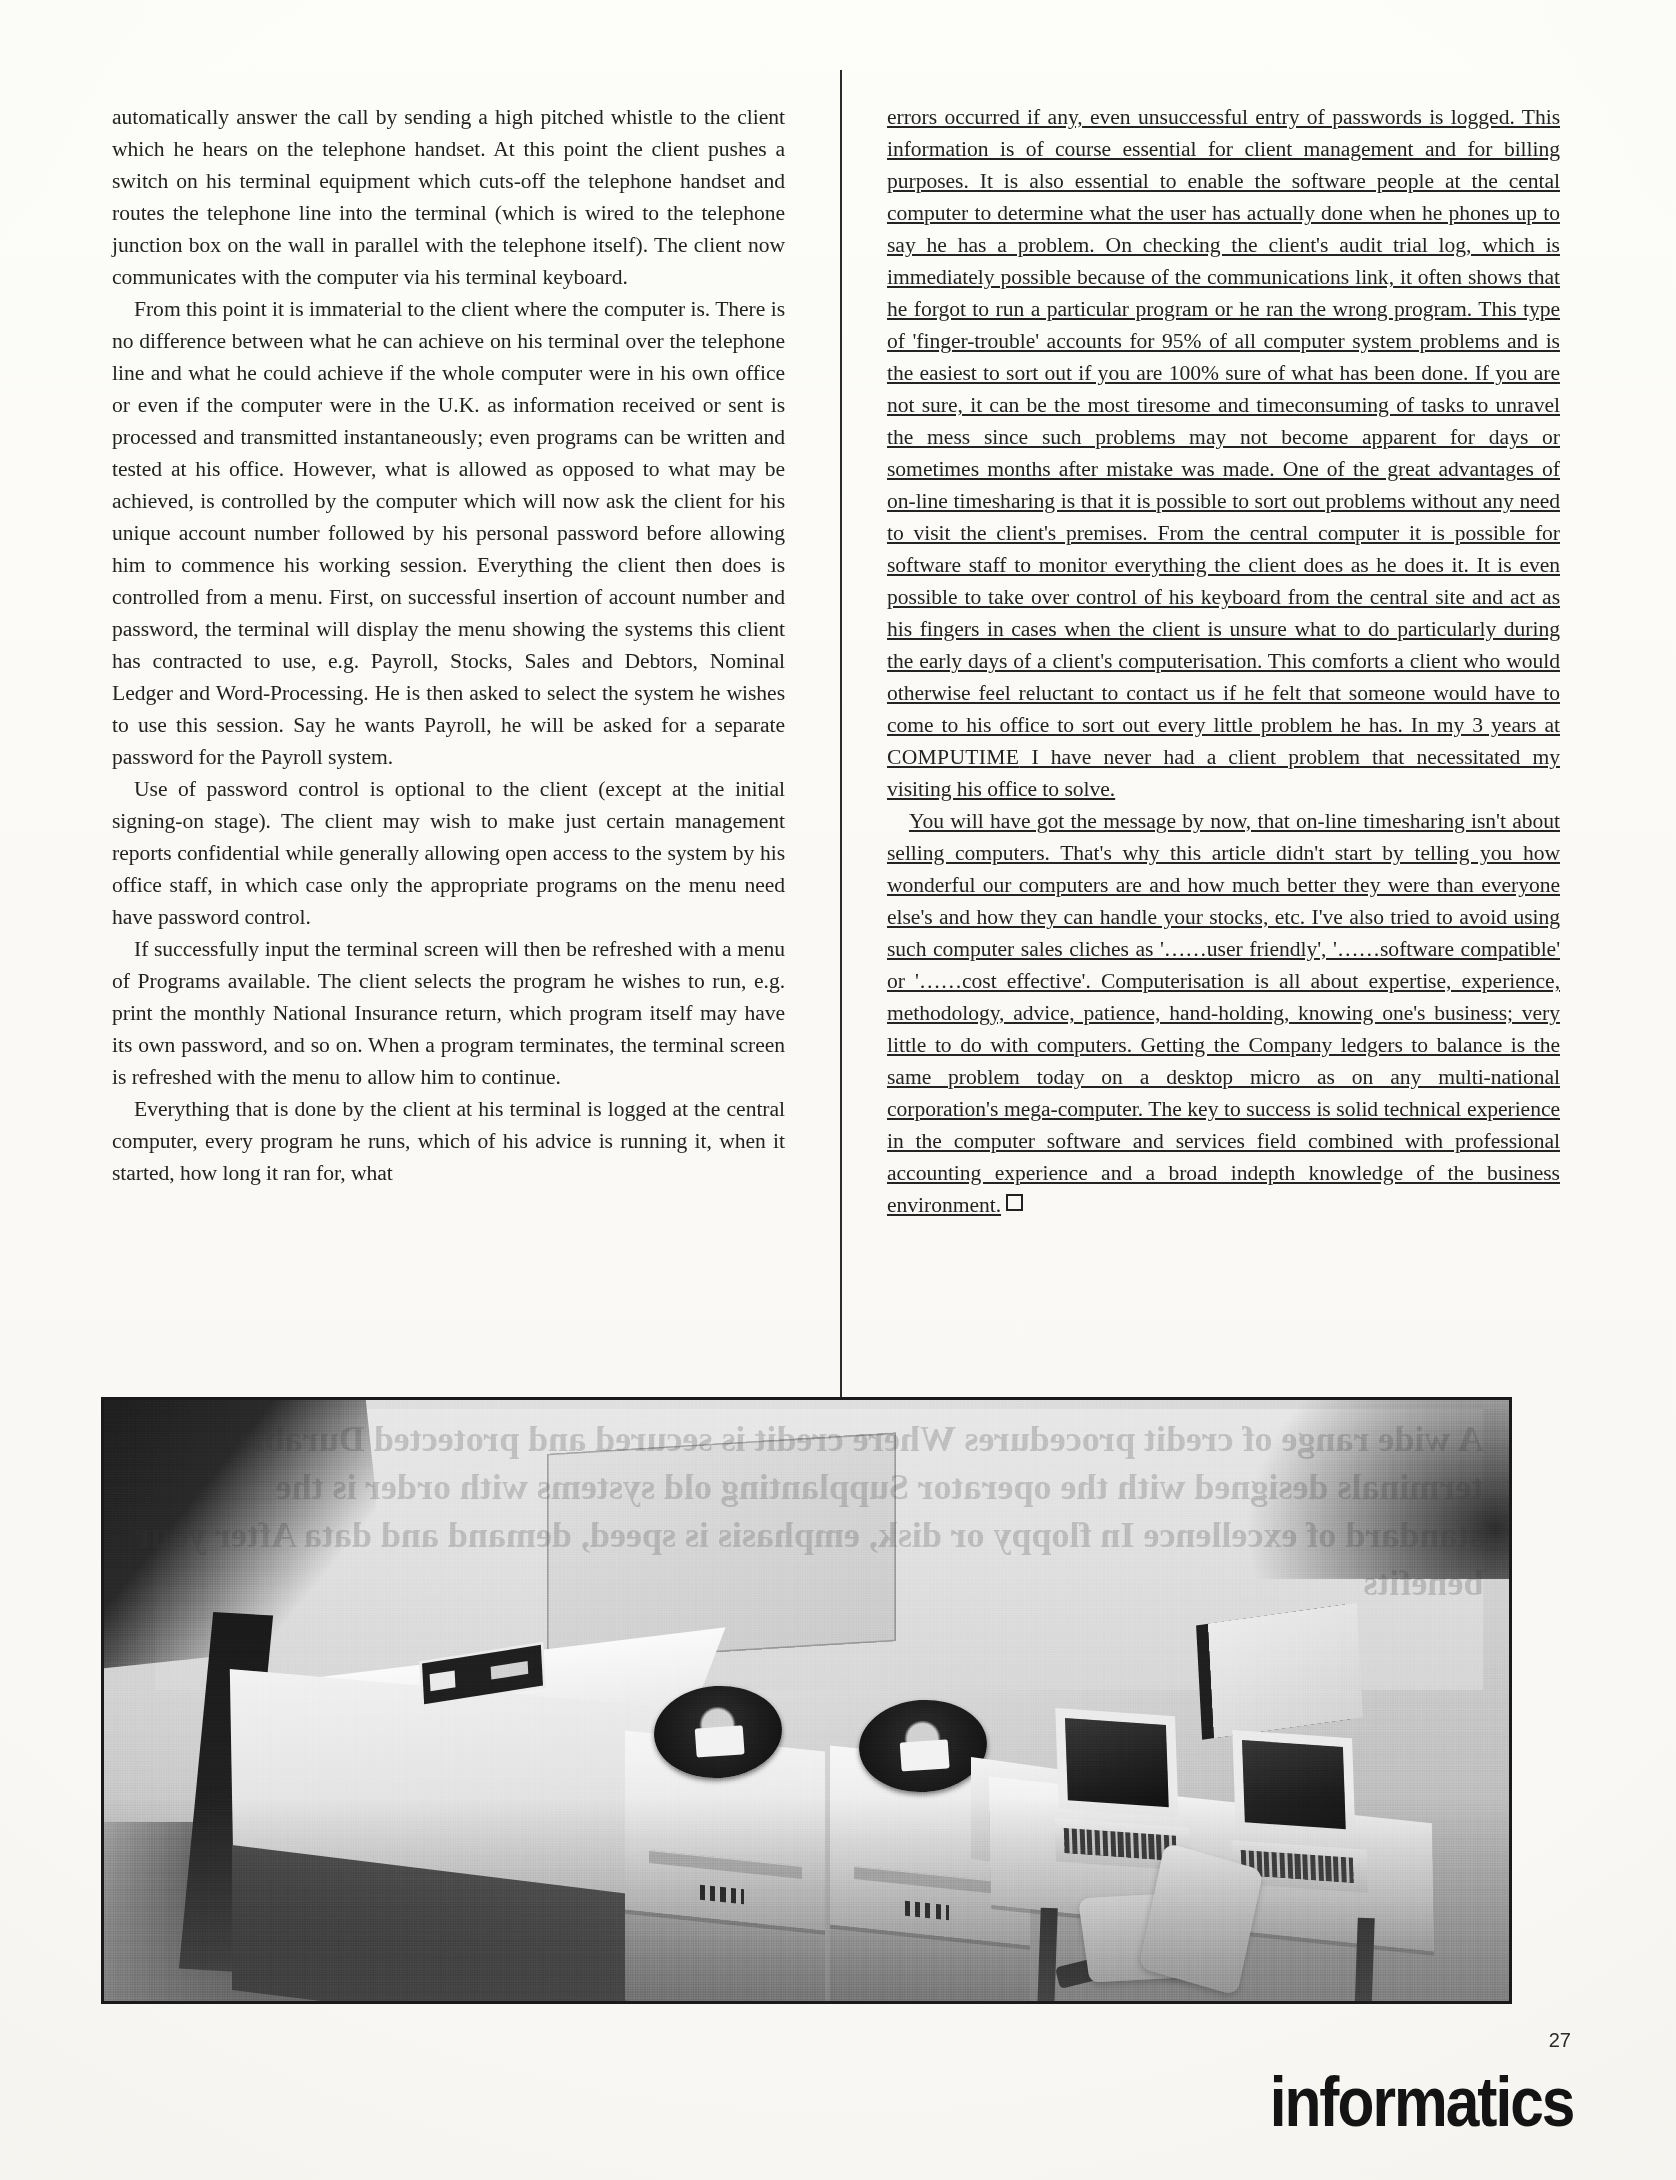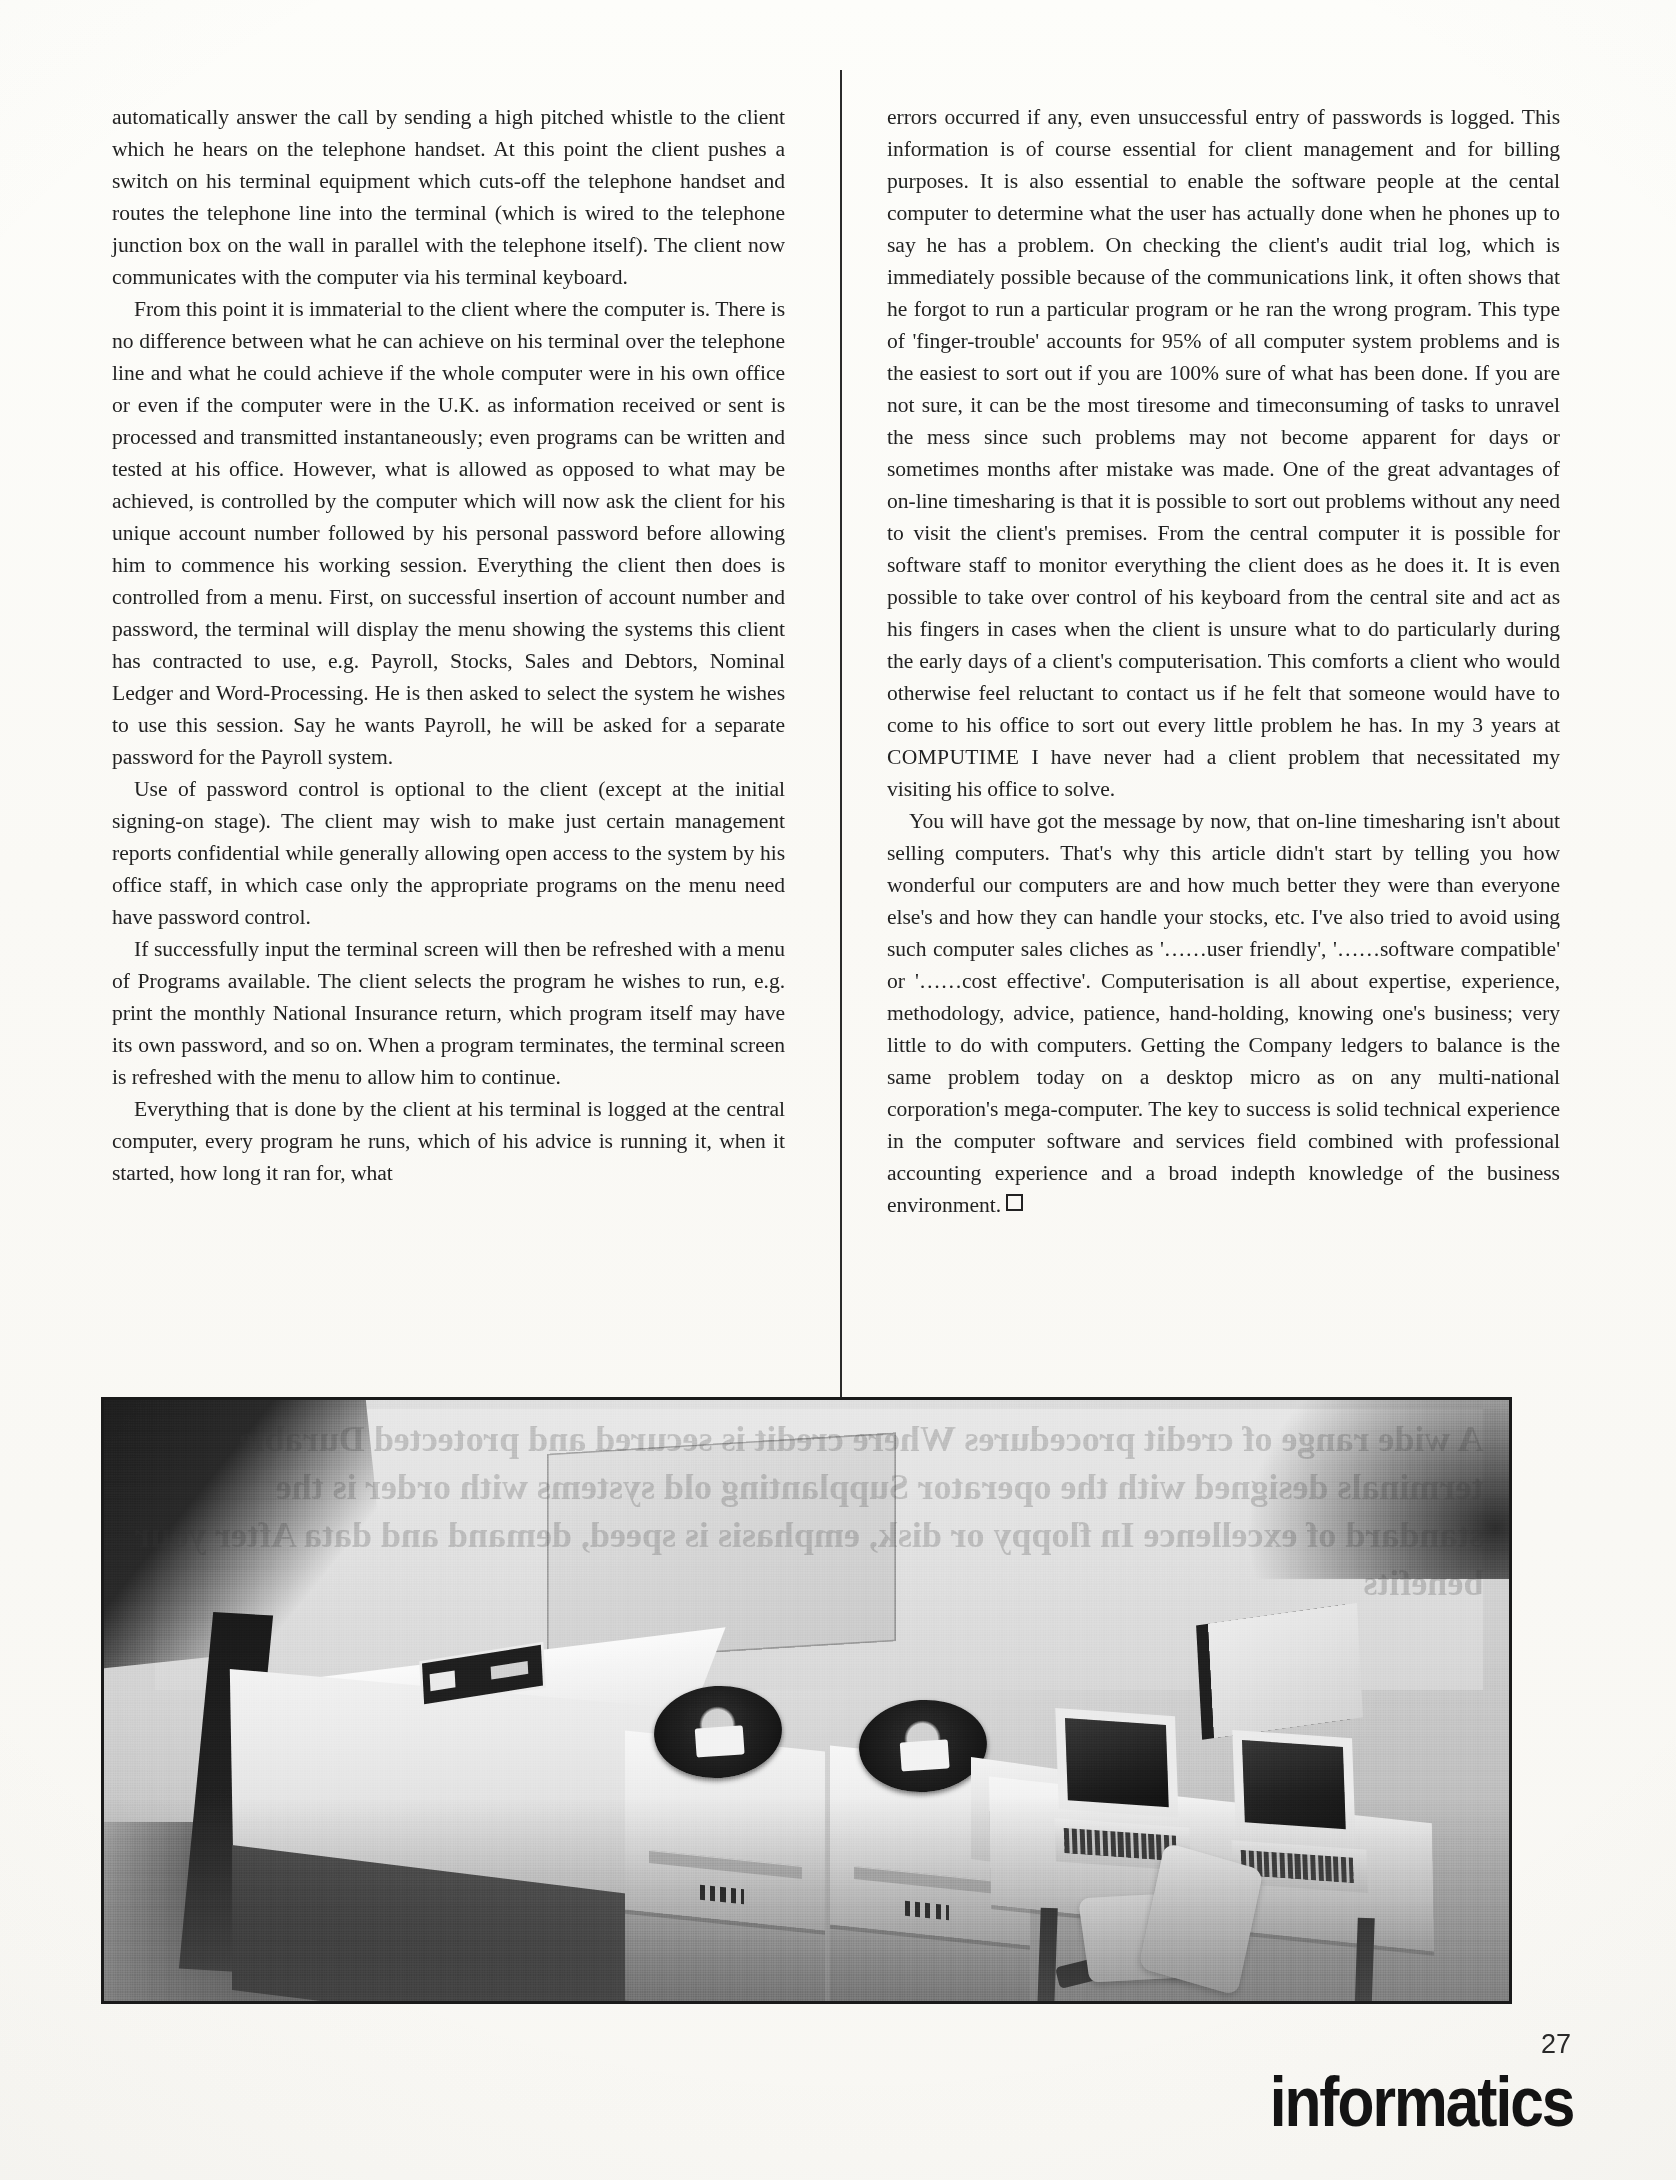--- a/index.html
+++ b/index.html
@@ -42,21 +42,21 @@
     width: 673px;
     font-size: 21.6px;
     line-height: 32px;
     text-align: justify;
     text-justify: inter-word;
     hyphens: none;
     color: #232323;
     letter-spacing: -0.04px;
   }
   .col.left  { left: 0; }
-  .col.right { left: 775px; }
+  .col.right { left: 775px; text-decoration: underline; }
   .col p {
     margin: 0;
     text-indent: 0;
   }
   .col p + p {
     text-indent: 22px;
   }
   
   .col-rule {
     position: absolute;
@@ -370,21 +370,21 @@
     overflow: hidden;
     padding: 15.3px 25.6px;
   }
 
   
   .folio {
     position: absolute;
     right: 114px;
     top: 2029px;
     font-family: "Liberation Sans", sans-serif;
-    font-size: 27px;
+    font-size: 20px;
     color: #2a2a2a;
   }
   .masthead {
     position: absolute;
     right: 112px;
     top: 2061px;
     font-family: "Liberation Sans", sans-serif;
     font-weight: 700;
     font-size: 63px;
     letter-spacing: -2.1px;

